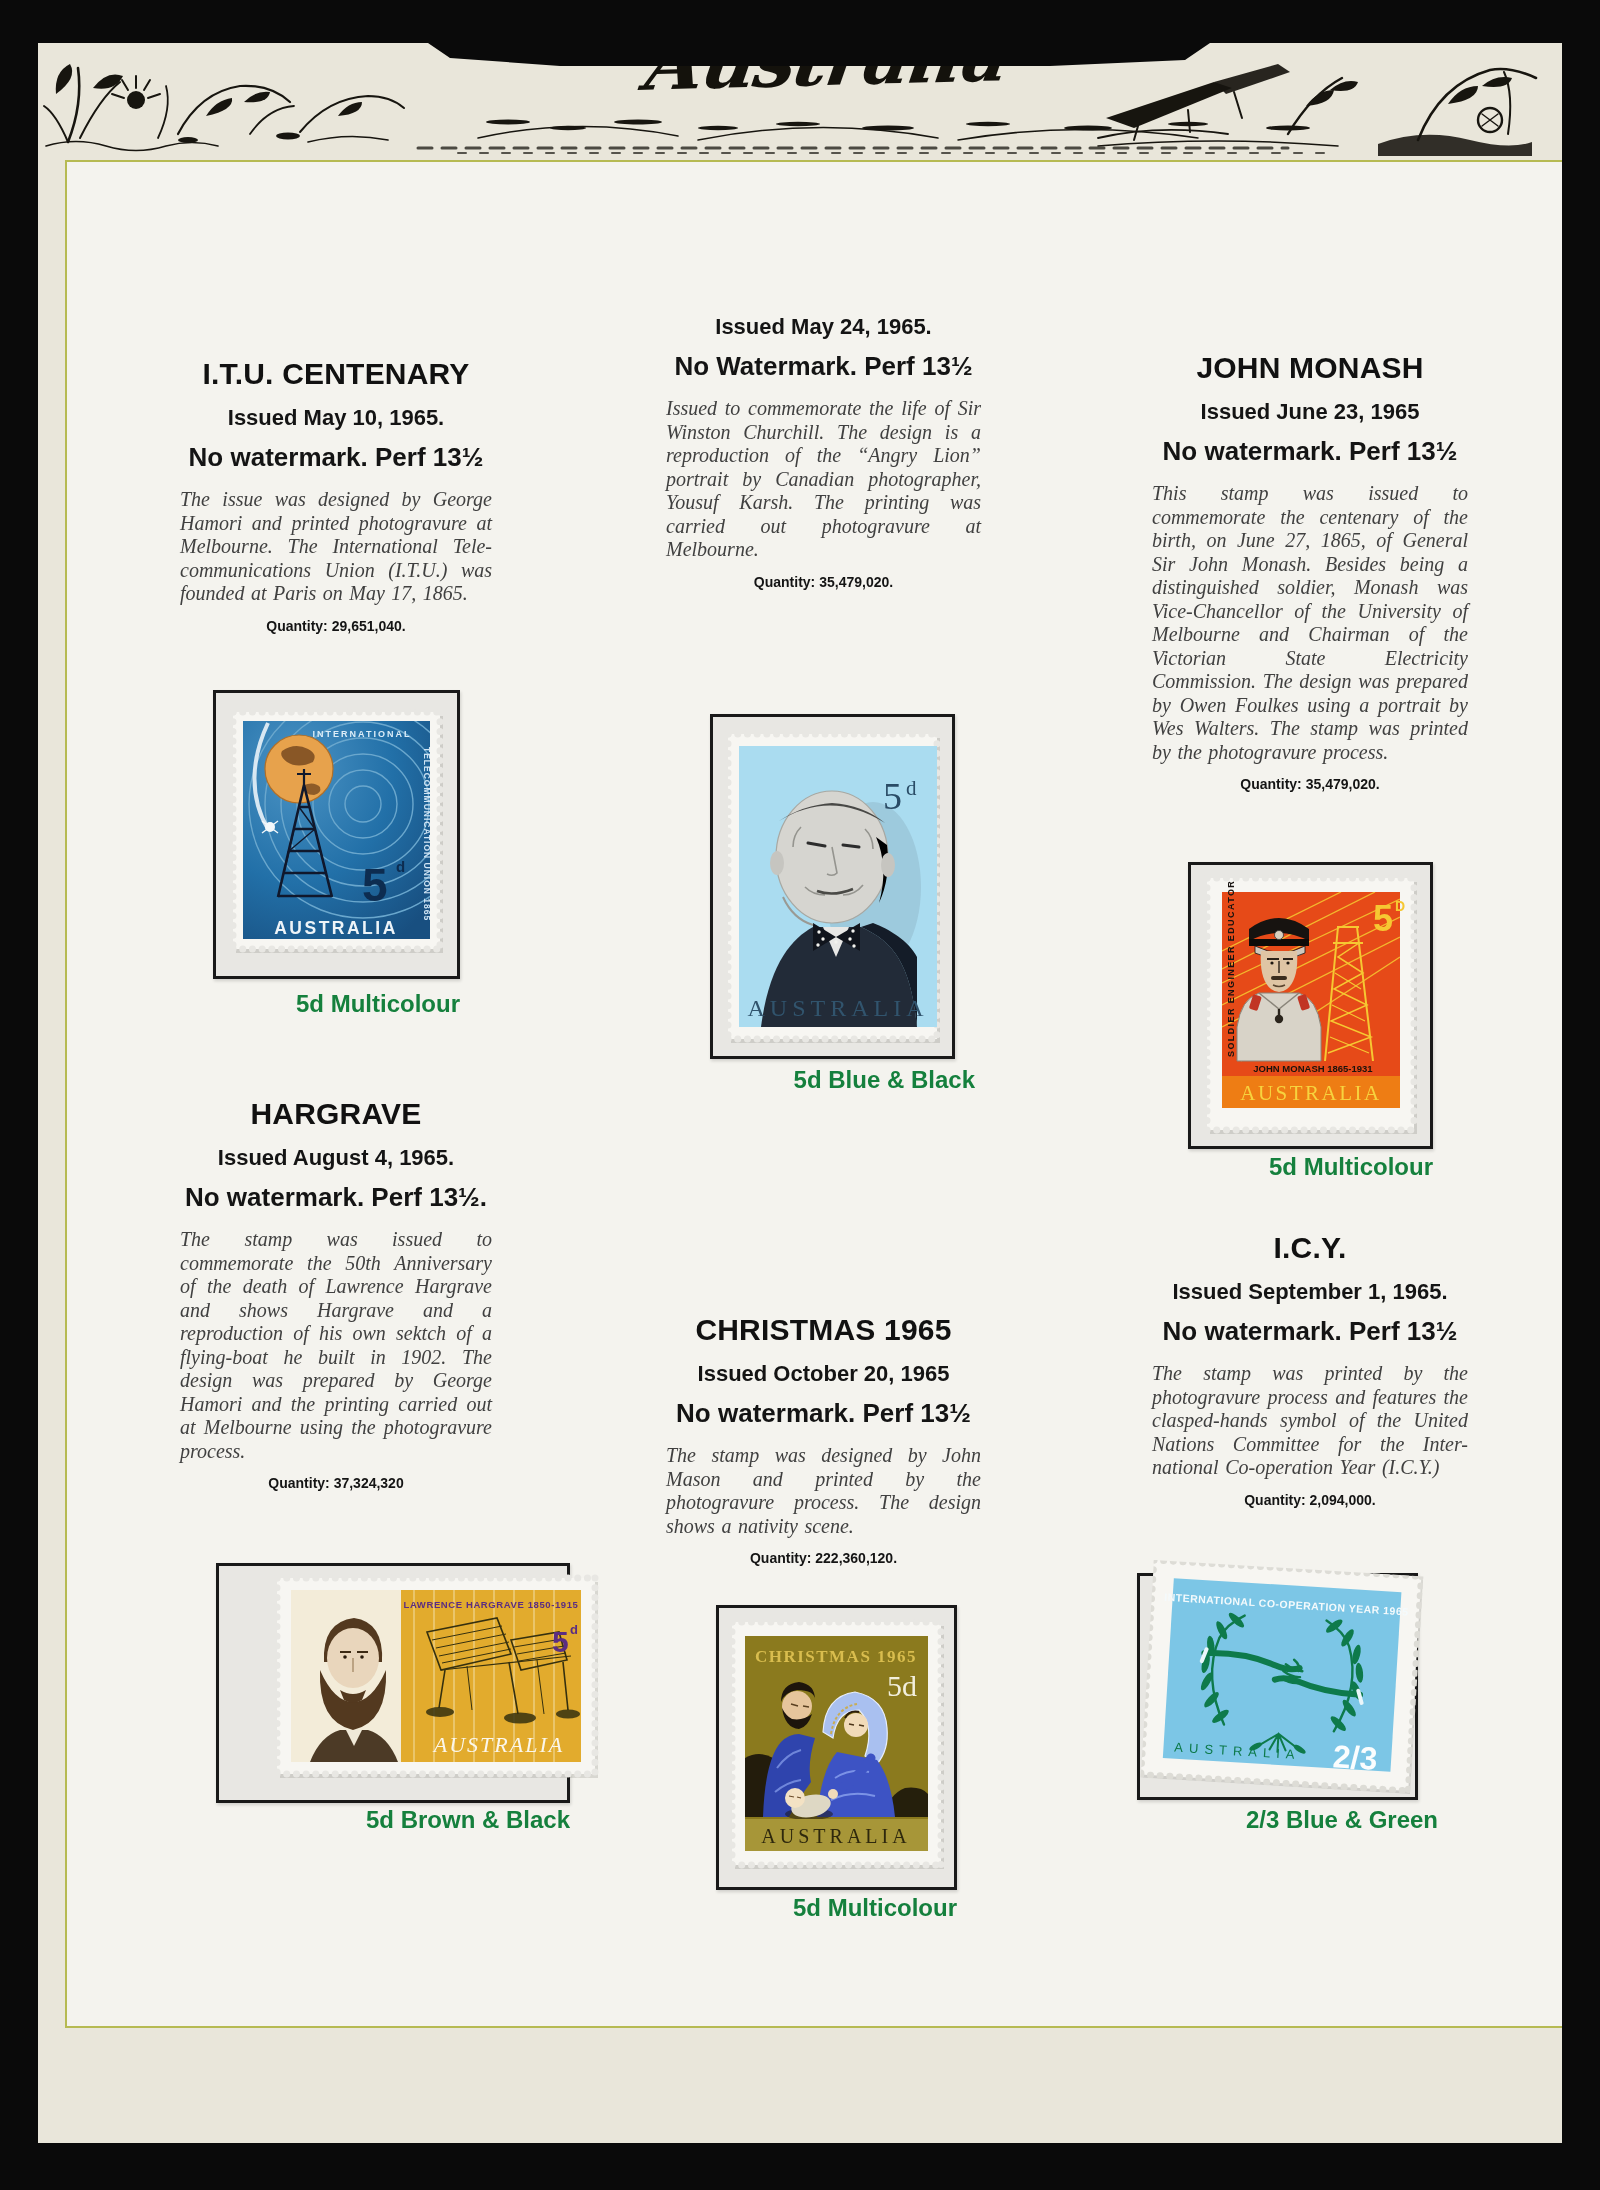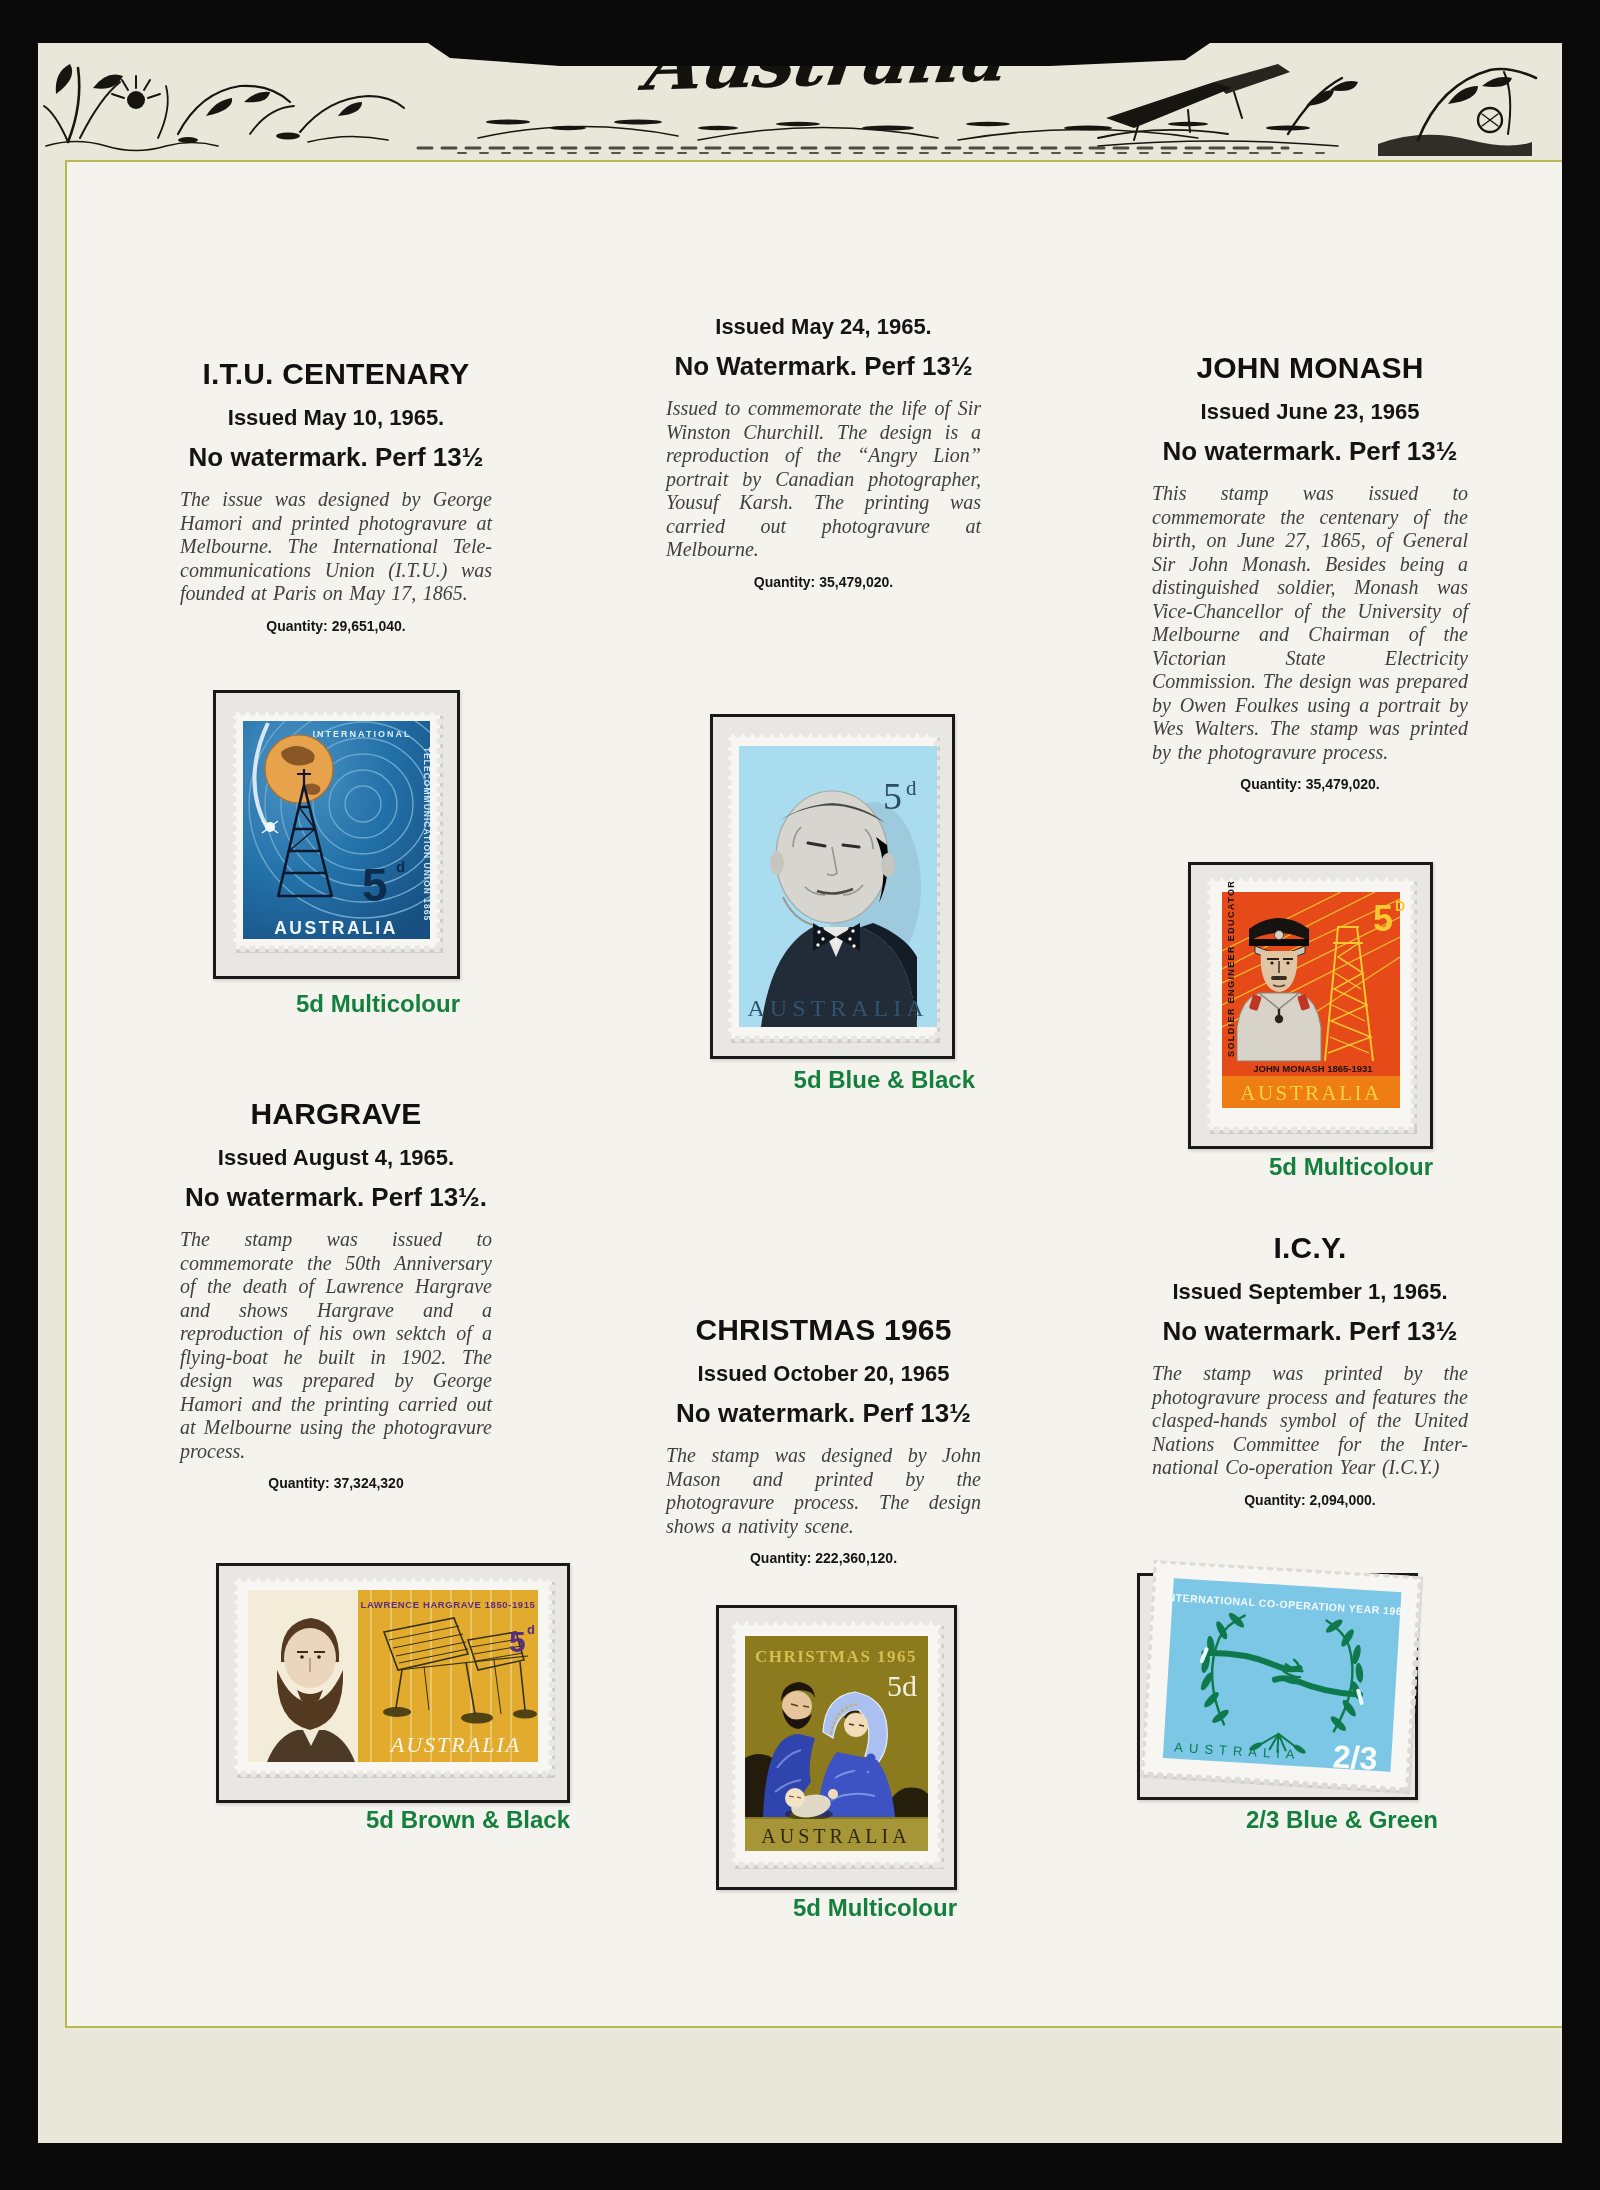--- a/index.html
+++ b/index.html
@@ -306,21 +306,21 @@
       <text transform="translate(43 192) rotate(-90)" font-family="Liberation Sans,sans-serif" font-size="9" font-weight="bold" letter-spacing="1.4" fill="#171310">SOLDIER ENGINEER EDUCATOR</text>
       <text x="182" y="66" font-family="Liberation Sans,sans-serif" font-size="36" font-weight="bold" fill="#f6c832">5</text>
       <text x="204" y="46" font-family="Liberation Sans,sans-serif" font-size="14" font-weight="bold" fill="#f6c832">D</text>
       <text x="122" y="207" text-anchor="middle" font-family="Liberation Sans,sans-serif" font-size="9.5" font-weight="bold" fill="#1a120c">JOHN MONASH 1865-1931</text>
       <rect x="31" y="211" width="178" height="32" fill="#ee7d14"></rect>
       <text x="120" y="235" text-anchor="middle" font-family="Liberation Serif,serif" font-size="21" letter-spacing="2.5" fill="#f7d33e">AUSTRALIA</text>
     </svg>
   </div>
   <div class="caption" style="left:1188px;top:1153px;width:245px;">5d Multicolour</div>
 
-  <div class="mount" style="left:216px;top:1563px;width:354px;height:240px;">
+  <div class="mount" style="left:216px;top:1563px;width:354px;height:240px;padding-left:43px;">
     <svg width="348" height="234" viewBox="0 0 348 234">
       <rect x="18" y="16" width="318" height="196" fill="rgba(60,60,50,0.15)"></rect>
       <rect x="15" y="12" width="318" height="196" fill="#f7f6f2"></rect>
       <g stroke="#e8e7e3" stroke-width="7" stroke-linecap="round" stroke-dasharray="0.1 9.6">
         <line x1="15" y1="12" x2="333" y2="12"></line>
           <line x1="15" y1="208" x2="333" y2="208"></line>
         <line x1="15" y1="12" x2="15" y2="208"></line>
           <line x1="333" y1="12" x2="333" y2="208"></line>
       </g>
       <defs>

